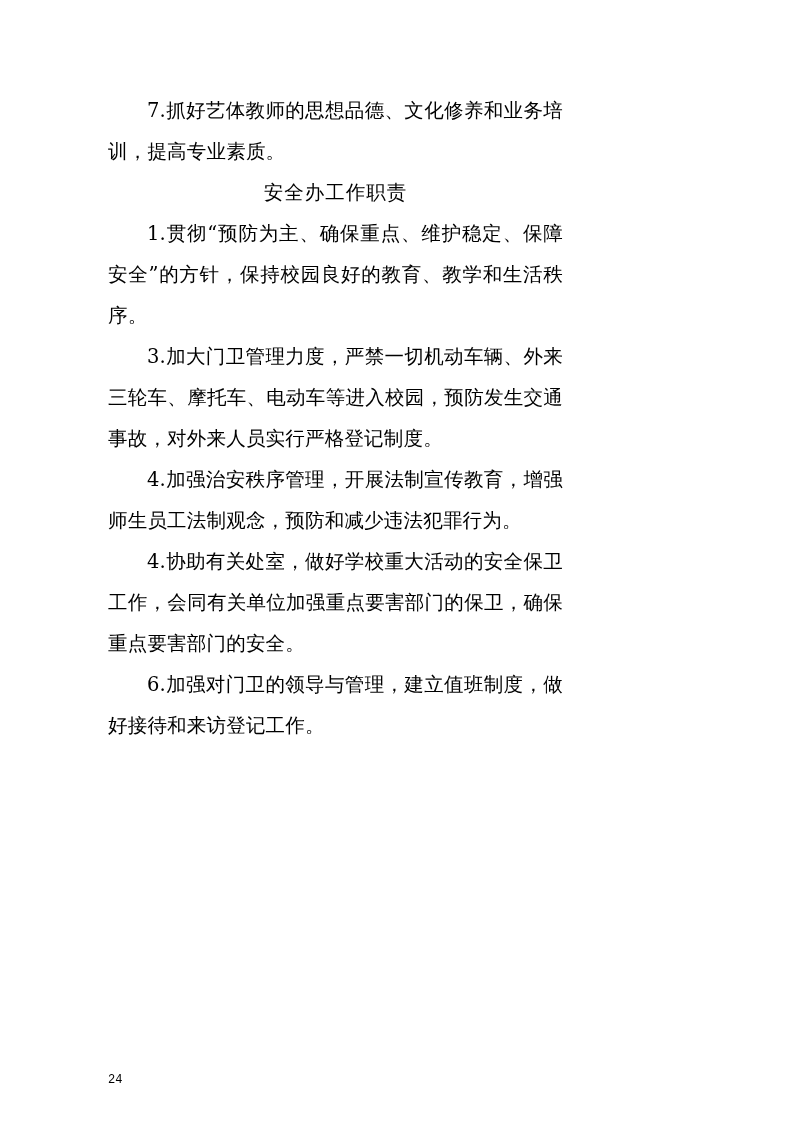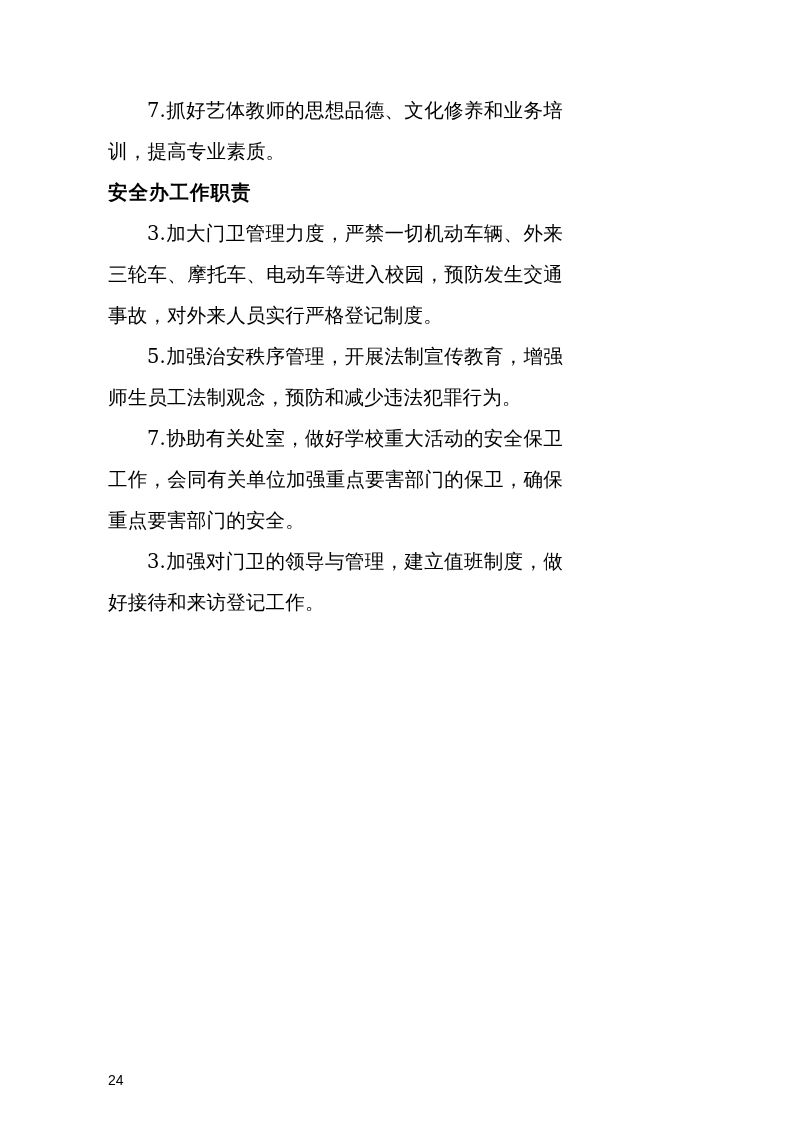--- a/index.html
+++ b/index.html
@@ -28,41 +28,43 @@
     text-align: justify;
     text-justify: inter-ideograph;
   }
   .para {
     margin: 0;
     text-indent: 2em;
     white-space: normal;
   }
   .heading {
     margin: 0;
-    font-weight: bold;
+    text-align: center;
+    font-weight: normal;
     font-size: 19.5px;
     line-height: 41px;
     letter-spacing: 1px;
   }
   .page-number {
     position: absolute;
     left: 108px;
     bottom: 35px;
-    font-size: 14px;
-    font-family: Liberation Sans, sans-serif;
+    font-size: 12px;
+    font-family: Liberation Mono, monospace;
     color: #000000;
     line-height: 14px;
   }
 </style>
 </head>
 <body>
 
 <div class="page">
   <div class="doc-body" id="doc-body">
       <p class="para">7.抓好艺体教师的思想品德、文化修养和业务培训，提高专业素质。</p>
       <p class="heading">安全办工作职责</p>
+      <p class="para">1.贯彻“预防为主、确保重点、维护稳定、保障安全”的方针，保持校园良好的教育、教学和生活秩序。</p>
       <p class="para">3.加大门卫管理力度，严禁一切机动车辆、外来三轮车、摩托车、电动车等进入校园，预防发生交通事故，对外来人员实行严格登记制度。</p>
-      <p class="para">5.加强治安秩序管理，开展法制宣传教育，增强师生员工法制观念，预防和减少违法犯罪行为。</p>
-      <p class="para">7.协助有关处室，做好学校重大活动的安全保卫工作，会同有关单位加强重点要害部门的保卫，确保重点要害部门的安全。</p>
-      <p class="para">3.加强对门卫的领导与管理，建立值班制度，做好接待和来访登记工作。</p>
+      <p class="para">4.加强治安秩序管理，开展法制宣传教育，增强师生员工法制观念，预防和减少违法犯罪行为。</p>
+      <p class="para">4.协助有关处室，做好学校重大活动的安全保卫工作，会同有关单位加强重点要害部门的保卫，确保重点要害部门的安全。</p>
+      <p class="para">6.加强对门卫的领导与管理，建立值班制度，做好接待和来访登记工作。</p>
     </div>
   <div class="page-number">24</div>
 </div>
 
 </body></html>

